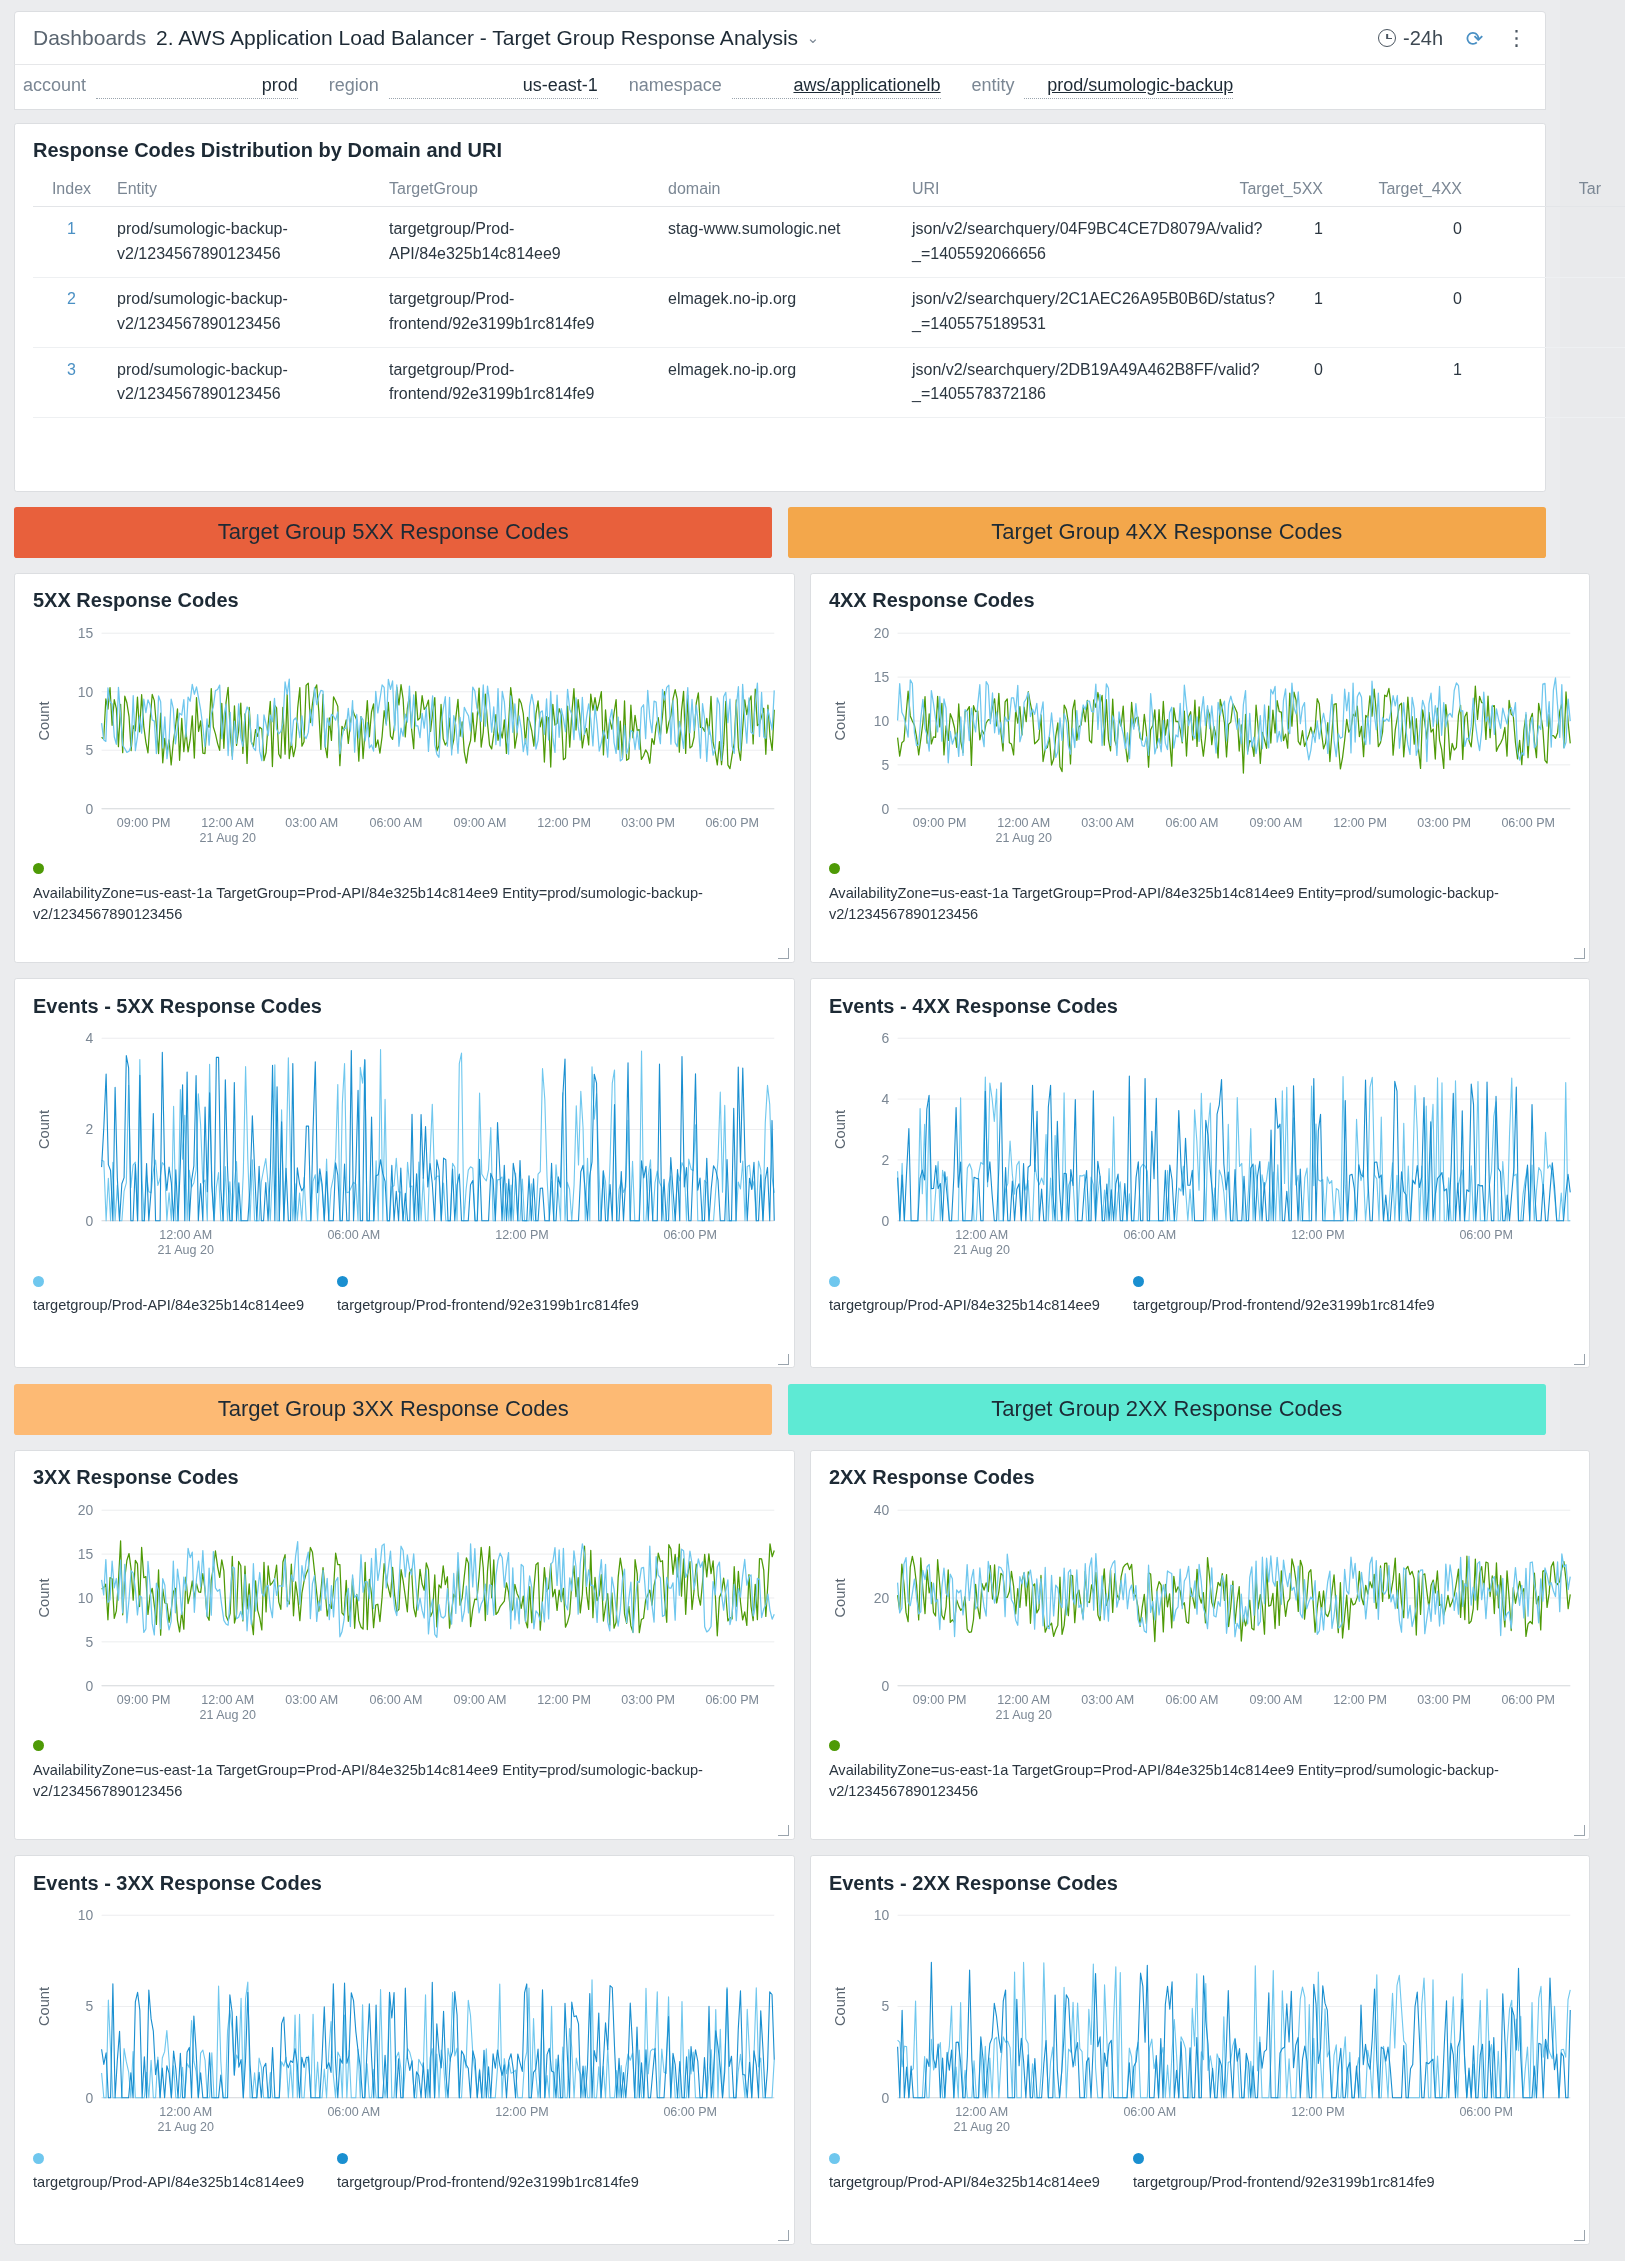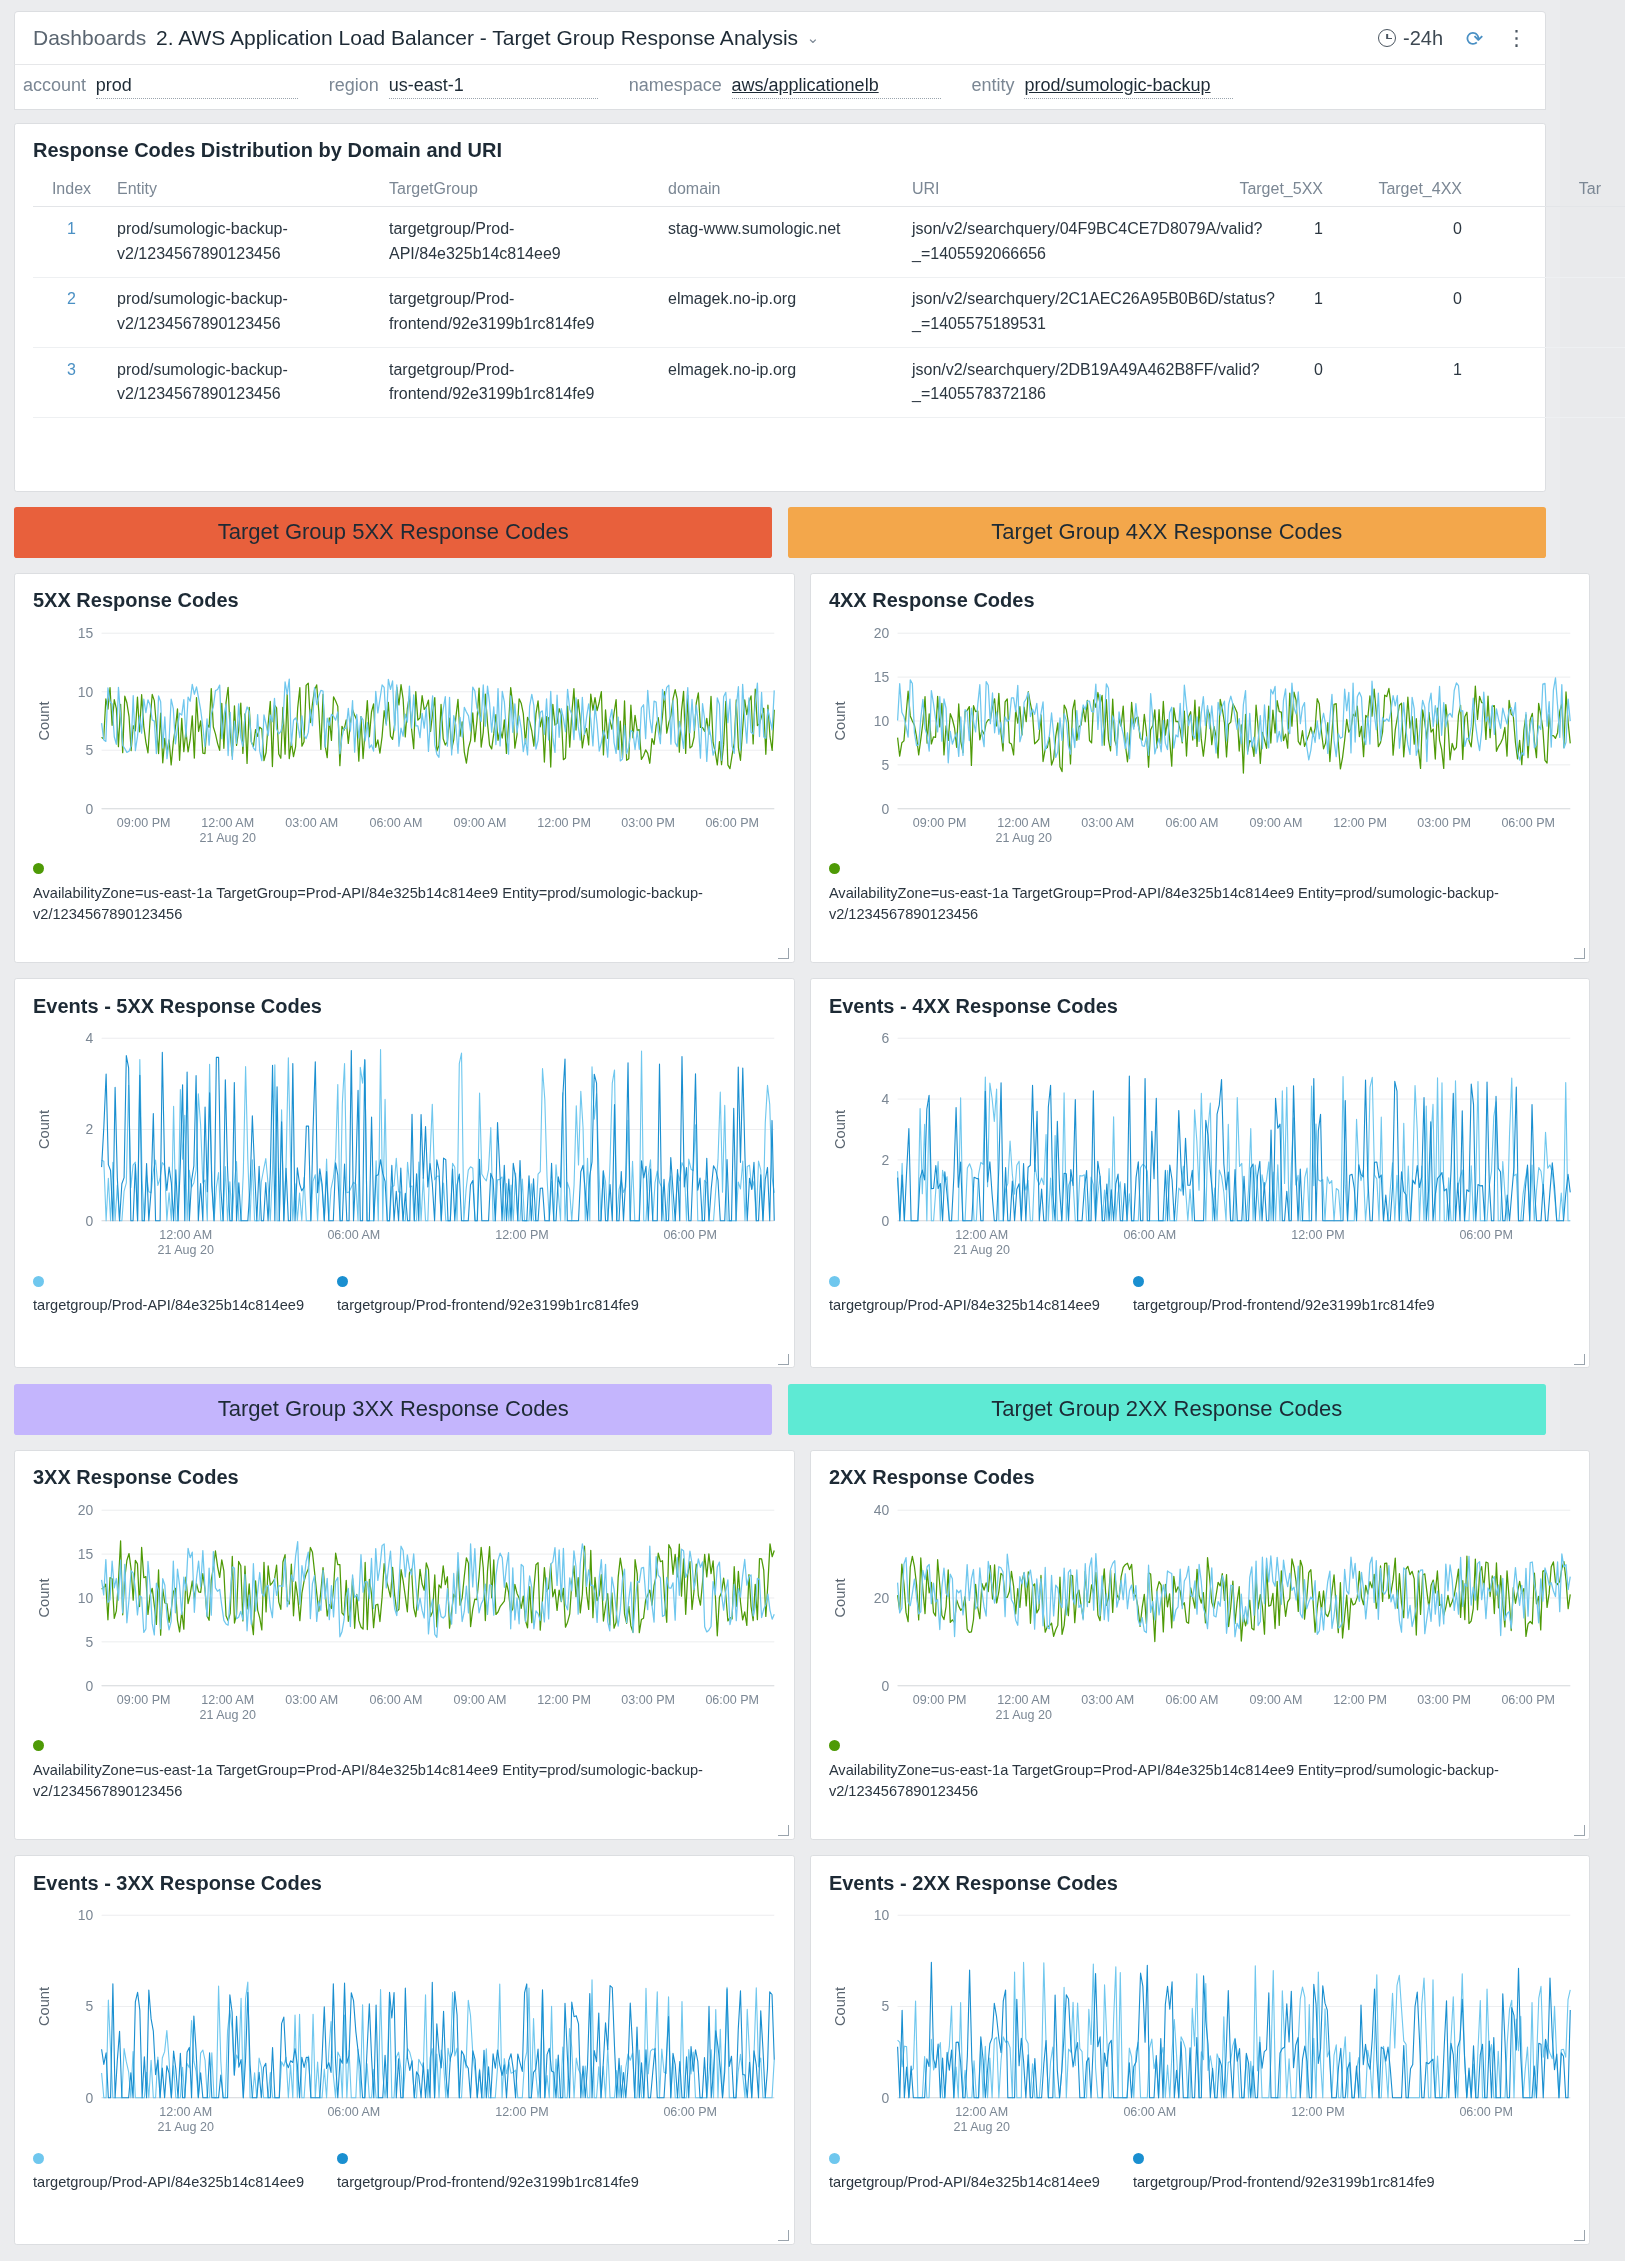--- a/index.html
+++ b/index.html
@@ -82,21 +82,21 @@
   }
   .filter {
     display: flex; align-items: baseline; gap: 9.8px; margin-right: 31px;
   }
   .filter-label { color: #7b8794; font-size: 18px; }
   .filter-value {
     color: #1d2a35; font-size: 18px;
     border-bottom: 0.7px dotted #9aa4ad;
     min-width: 125px;
     padding-bottom: 2.8px;
-    white-space: nowrap; overflow: hidden;
+    white-space: nowrap; overflow: hidden; text-align: right;
   }
   .filter-value.w-narrow { min-width: 202px; }
   .filter-value.w-mid { min-width: 209px; }
   .filter-value.w-wide { min-width: 209px; text-decoration: underline; }
 
   
   .panel {
     background: #ffffff;
     border: 0.7px solid #dcdee1;
     border-radius: 2.8px;
@@ -150,21 +150,21 @@
   .section-header {
     border-radius: 2.8px;
     color: #1d2a35;
     font-size: 22px;
     text-align: center;
     padding: 12.5px 0;
     position: relative;
   }
   .sec-5xx { background: #e8603c; }
   .sec-4xx { background: #f3a74b; }
-  .sec-3xx { background: #c4b5fd; }
+  .sec-3xx { background: #fdba74; }
   .sec-2xx { background: #5eead4; }
 
   
   .chart-panel { height: 390px; }
   .chart-panel.events { height: 390px; }
   .chart-body { padding: 0 9.8px; }
   .legend {
     padding: 7px 18px 0 18px;
     font-size: 14.6px; color: #2b3640; line-height: 1.45;
   }

